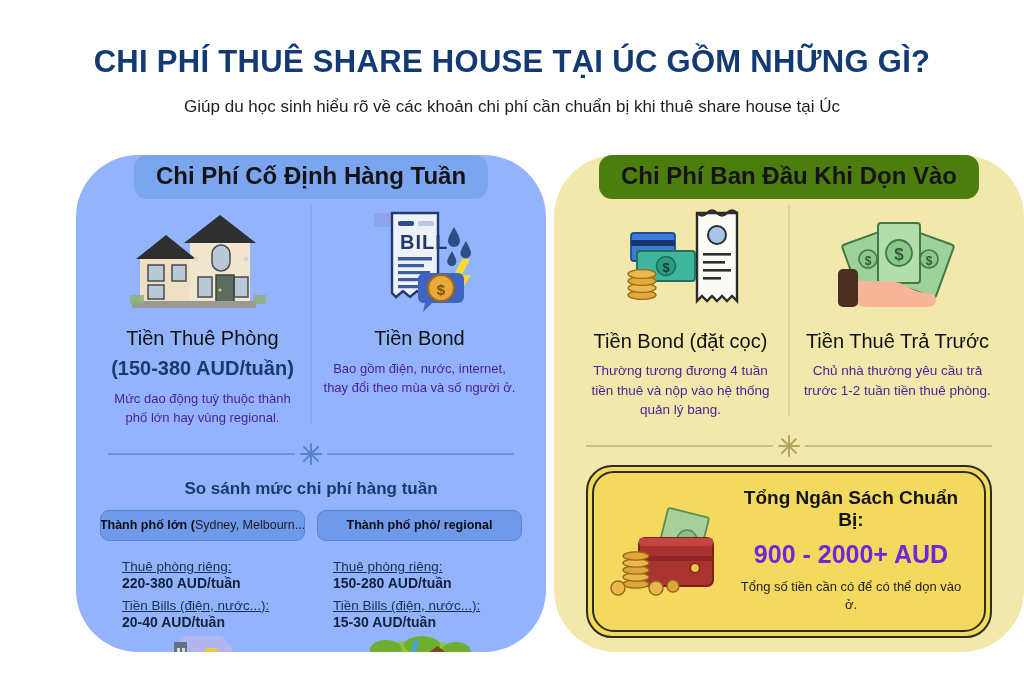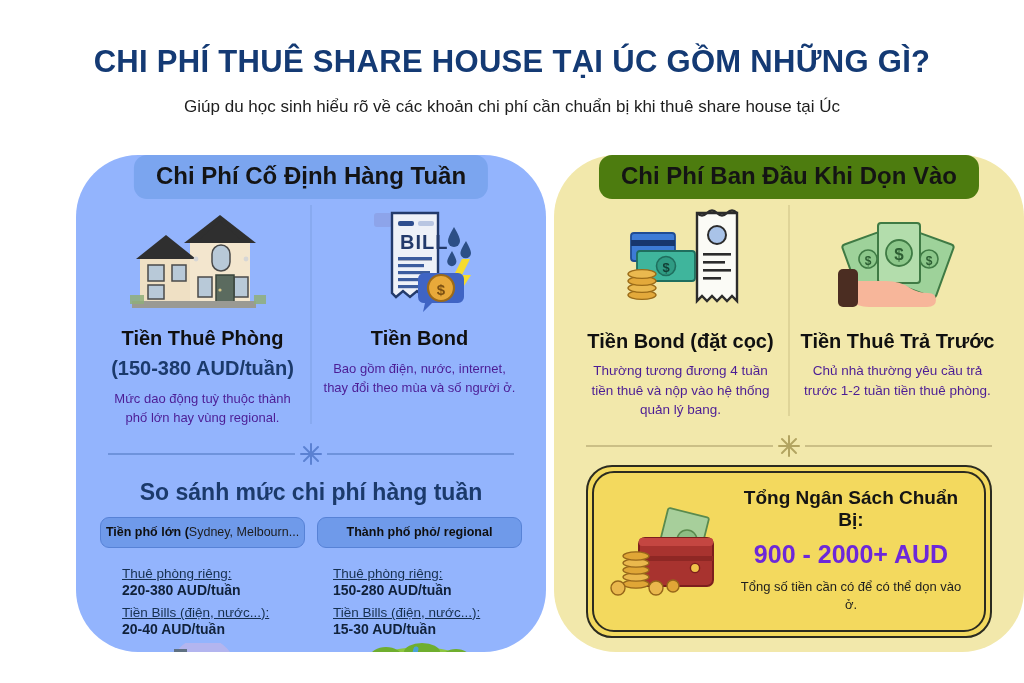--- a/index.html
+++ b/index.html
@@ -54,21 +54,21 @@
     position: absolute; top: 4px; bottom: 4px; left: 50%;
     width: 1px; transform: translateX(-50%);
   }
   .panel-left  .v-divider { background: #7fa0e4; }
   .panel-right .v-divider { background: #cbbf86; }
 
   .art { height: 112px; display: flex; align-items: flex-end; justify-content: center; }
   .art svg { display: block; }
 
   .item-title {
-    font-size: 20px; font-weight: bold; color: #101010;
+    font-size: 20px; font-weight: normal; color: #101010;
     margin-top: 13px; line-height: 1.2;
   }
   .item-price {
     font-size: 20px; font-weight: bold; color: #1b3a6b; margin-top: 7px;
   }
   .item-desc {
     font-size: 13px; color: #4c1d95; margin-top: 10px; line-height: 1.45;
   }
   .panel-right .item-title { margin-top: 16px; }
   .panel-right .item-desc { font-size: 13.5px; margin-top: 8px; }
@@ -77,21 +77,21 @@
   .sparkle-row {
     display: flex; align-items: center; justify-content: center;
     margin: 13px 14px 0 14px; gap: 3px;
   }
   .sparkle-row .line { height: 2px; flex: 1; }
   .panel-left  .sparkle-row .line { background: #6e93dc; }
   .panel-right .sparkle-row .line { background: #cbbf86; }
 
   
   .compare-title {
-    text-align: center; font-size: 23px; font-weight: bold;
+    text-align: center; font-size: 17px; font-weight: bold;
     color: #1b3a6b; margin-top: 12px;
   }
   .pill-row { display: flex; gap: 12px; margin-top: 11px; padding: 0 6px; }
   .pill {
     flex: 1; background: #6f9aea; border: 1.5px solid #5782d6;
     border-radius: 9px; height: 31px;
     display: flex; align-items: center; justify-content: center;
     overflow: hidden; white-space: nowrap;
     font-size: 12.5px; padding: 0 8px;
   }
@@ -205,21 +205,21 @@
             <line x1="20" y1="6" x2="6" y2="20"></line>
           </g>
         </svg>
         <div class="line"></div>
       </div>
 
       <div class="compare-title">So sánh mức chi phí hàng tuần</div>
 
       <div class="pill-row">
         <div class="pill">
-          <b>Tiền phố lớn (</b>
+          <b>Thành phố lớn (</b>
             <span>Sydney, Melbourn...</span>
         </div>
         <div class="pill">
           <b>Thành phố phỏ/ regional</b>
             <span></span>
         </div>
       </div>
 
       <div class="cmp-cols">
         <div class="cmp-col">

